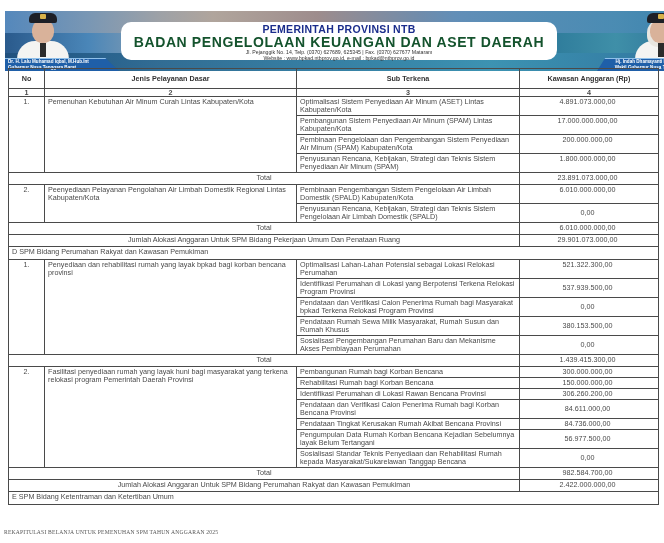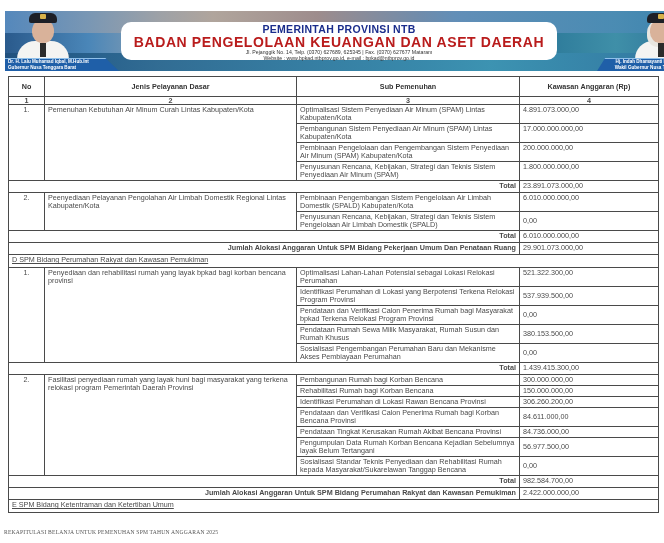--- a/index.html
+++ b/index.html
@@ -15,31 +15,31 @@
   .photo .cap{position:absolute;left:16px;top:2px;width:28px;height:10px;border-radius:6px 6px 2px 2px;background:#1d1f26;}
   .photo .cap:after{content:"";position:absolute;left:11px;top:1px;width:6px;height:5px;background:#d8b24a;border-radius:1px;}
   .photo .body{position:absolute;left:4px;top:30px;width:52px;height:24px;border-radius:18px 18px 0 0;background:#f4f4f2;}
   .photo .tie{position:absolute;left:27px;top:32px;width:6px;height:14px;background:#2b2b2b;}
   .photo.right .hijab{position:absolute;left:16px;top:8px;width:28px;height:28px;border-radius:50% 50% 40% 40%;background:#e8e6e0;}
   .caption{position:absolute;bottom:0;height:12px;background:#1f5fa8;color:#fff;font-size:4.6px;line-height:5.6px;padding:0 3px;font-weight:bold;border-top:1px solid #8fc0ea;}
   .caption.left{left:0;width:108px;text-align:left;clip-path:polygon(0 0,88% 0,100% 100%,0 100%);}
   .caption.right{right:0;width:96px;text-align:right;clip-path:polygon(8% 0,100% 0,100% 100%,0 100%);}
   .titlebox{position:absolute;left:116px;top:11px;width:436px;height:38px;background:#fff;border-radius:10px;text-align:center;}
   .t1{font-size:10.5px;font-weight:bold;color:#1b2d8c;letter-spacing:.3px;line-height:11px;margin-top:2px;}
-  .t2{font-size:14px;font-weight:bold;color:#b91c1c;letter-spacing:.6px;line-height:14px;}
+  .t2{font-size:14px;font-weight:bold;color:#14532d;letter-spacing:.6px;line-height:14px;}
   .t3{font-size:5.2px;color:#333;line-height:6.2px;}
-  table{position:absolute;left:8px;top:76px;width:650px;border-collapse:collapse;table-layout:fixed;font-size:7.2px;color:#4a4a4a;border-radius:20px;}
+  table{position:absolute;left:8px;top:68px;width:650px;border-collapse:collapse;table-layout:fixed;font-size:7.2px;color:#4a4a4a;border-radius:20px;}
   td,th{border:1px solid #4a4a4a;padding:1px 3px;vertical-align:top;line-height:8px;}
   th{font-weight:bold;text-align:center;vertical-align:middle;color:#333;}
   .c{text-align:center;}
-  .r{text-align:right;font-weight:bold;}
-  .num{text-align:left;padding-right:6px;}
+  .r{text-align:center;}
+  .num{text-align:center;padding-right:6px;}
   .idx td{font-weight:bold;text-align:center;padding:0 3px;height:7px;line-height:7px;}
   .tot td{height:9px;}
-  .sect td{height:10px;text-decoration:underline;}
+  .sect td{height:10px;}
   .footer{position:absolute;left:4px;top:529px;font-family:"Liberation Serif",serif;font-size:5.6px;color:#555;letter-spacing:.2px;}
 </style>
 </head>
 <body>
 
 <div class="banner">
   <div class="sky"></div>
   <div class="sea"></div>
   <div class="photo left">
     <div class="body"></div>
@@ -74,34 +74,34 @@
   <colgroup>
     <col style="width:36px">
     <col style="width:252px">
     <col style="width:223px">
     <col style="width:139px">
   </colgroup>
   <tbody>
       <tr>
     <th style="height:17px">No</th>
     <th>Jenis Pelayanan Dasar</th>
-    <th>Sub Pemenuhan</th>
+    <th>Sub Terkena</th>
     <th>Kawasan Anggaran (Rp)</th>
   </tr>
   <tr class="idx">
     <td>1</td>
     <td>2</td>
     <td>3</td>
     <td>4</td>
   </tr>
 
   <tr>
     <td class="c" rowspan="4">1.</td>
     <td rowspan="4">Pemenuhan Kebutuhan Air Minum Curah Lintas Kabupaten/Kota</td>
-    <td>Optimalisasi Sistem Penyediaan Air Minum (SPAM) Lintas Kabupaten/Kota</td>
+    <td>Optimalisasi Sistem Penyediaan Air Minum (ASET) Lintas Kabupaten/Kota</td>
     <td class="num">4.891.073.000,00</td>
   </tr>
   <tr>
     <td>Pembangunan Sistem Penyediaan Air Minum (SPAM) Lintas Kabupaten/Kota</td>
     <td class="num">17.000.000.000,00</td>
   </tr>
   <tr>
     <td>Pembinaan Pengelolaan dan Pengembangan Sistem Penyediaan Air Minum (SPAM) Kabupaten/Kota</td>
     <td class="num">200.000.000,00</td>
   </tr>

